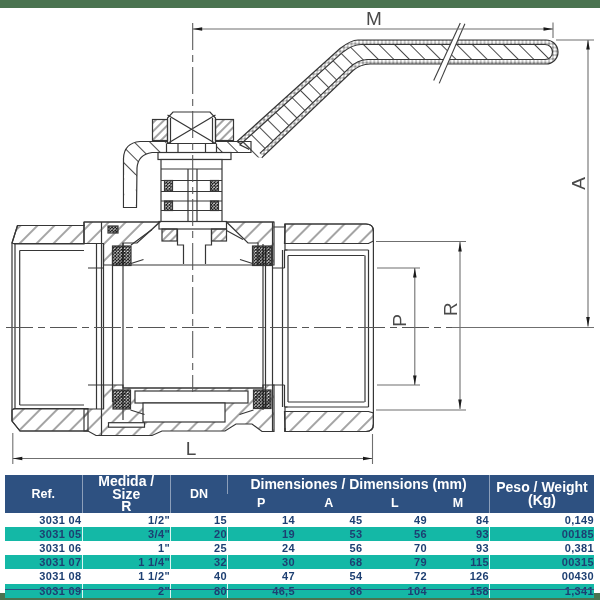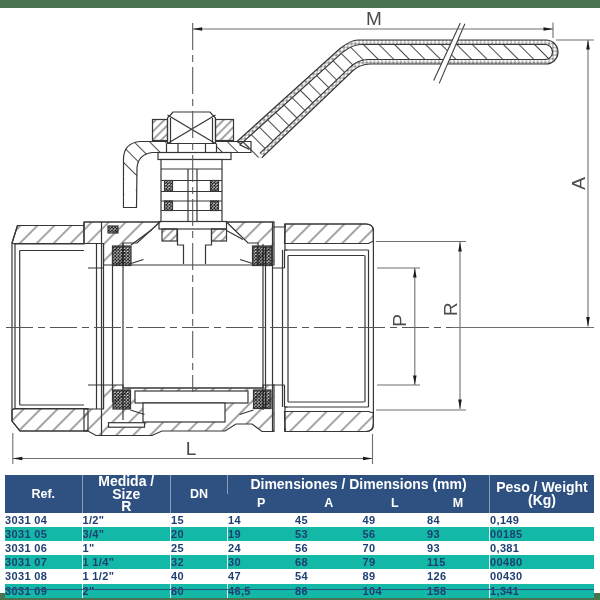--- a/index.html
+++ b/index.html
@@ -5,21 +5,21 @@
   html,body{margin:0;padding:0;}
   body{width:600px;height:600px;background:#ffffff;position:relative;overflow:hidden;
        font-family:"Liberation Sans",sans-serif;}
   .bar{position:absolute;left:0;width:600px;background:#4a7350;}
   #draw{position:absolute;left:0;top:0;}
   #tbl{position:absolute;left:5px;top:475px;width:589px;border-collapse:collapse;
        table-layout:fixed;font-family:"Liberation Sans",sans-serif;font-weight:bold;}
   #tbl th{background:#2e5181;color:#ffffff;font-size:14px;line-height:12.5px;
           padding:0;font-weight:bold;}
   #tbl th.big{font-size:12.5px;}
-  #tbl td{color:#1d3f72;font-size:11px;letter-spacing:0.35px;text-align:left;padding:0;height:14.22px;}
+  #tbl td{color:#1d3f72;font-size:11px;letter-spacing:0.35px;text-align:right;padding:0;height:14.22px;}
   #tbl .sep{border-left:1px solid rgba(255,255,255,0.45);}
   #tbl tr.alt td{background:#14b8a6;}
   #tbl td.sp{border-left:1px solid rgba(255,255,255,0.85);}
 </style>
 </head>
 <body>
   <div class="bar" style="top:0;height:8px"></div>
   <div class="bar" style="top:593px;height:7px"></div>
 
   <table id="tbl">
@@ -80,29 +80,29 @@
         <td class="sp">0,381</td>
       </tr>
       <tr class="alt">
         <td>3031 07</td>
         <td class="sp">1 1/4"</td>
         <td class="sp">32</td>
         <td class="sp">30</td>
         <td>68</td>
         <td>79</td>
         <td>115</td>
-        <td class="sp">00480</td>
+        <td class="sp">00315</td>
       </tr>
       <tr>
         <td>3031 08</td>
         <td class="sp">1 1/2"</td>
         <td class="sp">40</td>
         <td class="sp">47</td>
         <td>54</td>
-        <td>89</td>
+        <td>72</td>
         <td>126</td>
         <td class="sp">00430</td>
       </tr>
       <tr class="alt">
         <td>3031 09</td>
         <td class="sp">2"</td>
         <td class="sp">80</td>
         <td class="sp">46,5</td>
         <td>86</td>
         <td>104</td>

